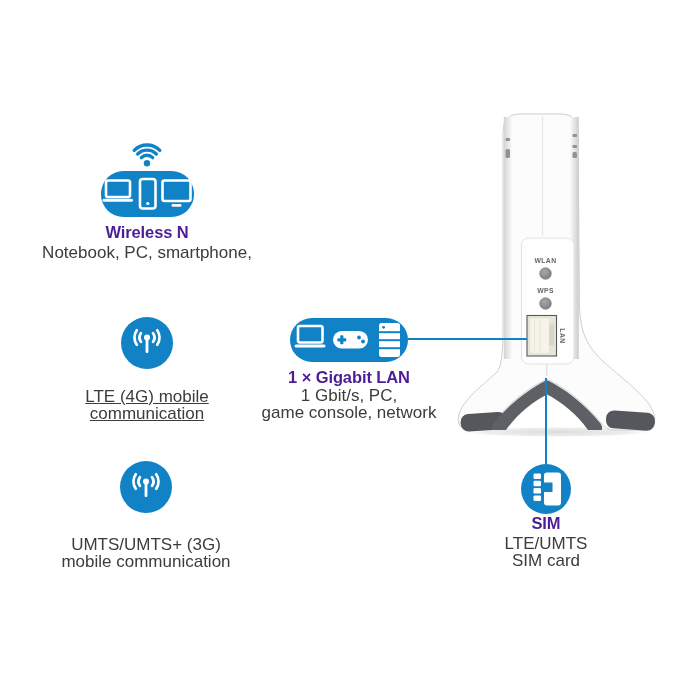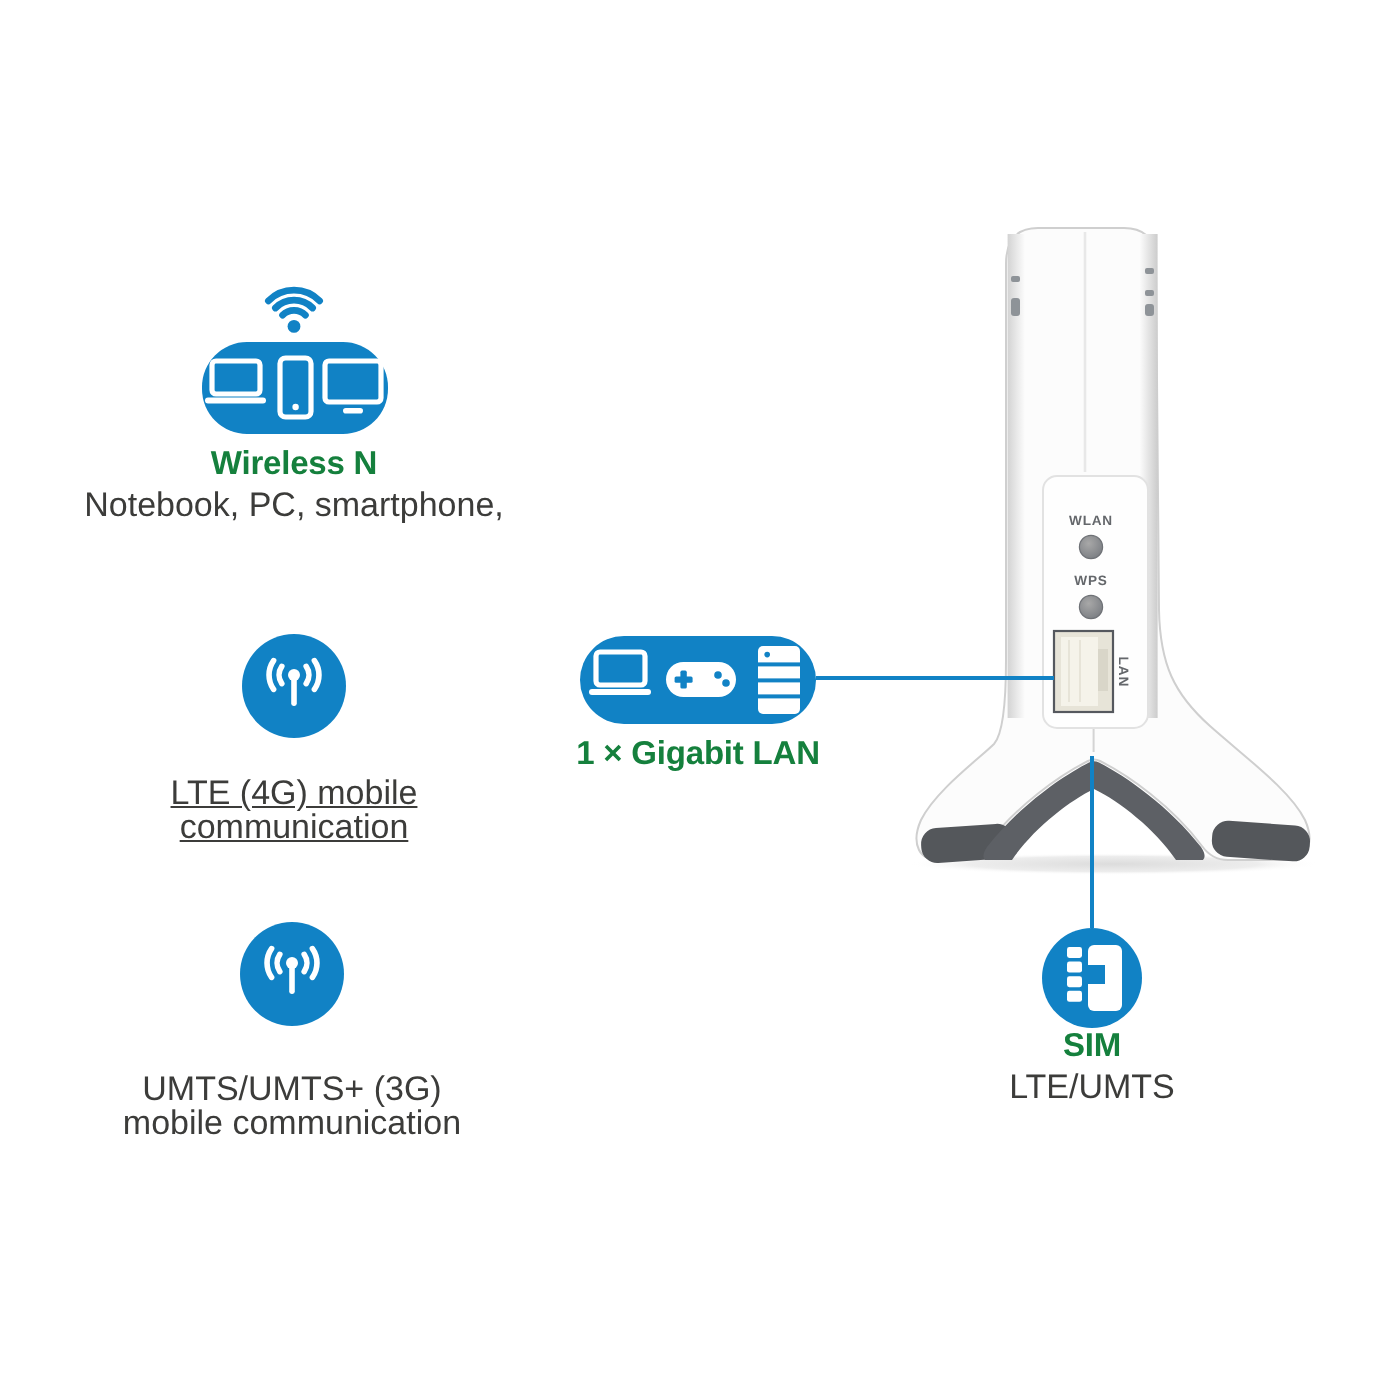--- a/index.html
+++ b/index.html
@@ -1,19 +1,19 @@
 <!DOCTYPE html>
 <html><head>
 <meta charset="utf-8">
 <style>
   html,body{margin:0;padding:0;background:#ffffff;}
   #canvas{position:relative;width:700px;height:700px;background:#ffffff;overflow:hidden;
           font-family:"Liberation Sans",sans-serif;}
   .feature-title{position:absolute;width:240px;text-align:center;
-     font-size:16.5px;line-height:20px;font-weight:bold;color:#15803d;letter-spacing:-0.1px;}
+     font-size:16.5px;line-height:20px;font-weight:bold;color:#4c1d95;letter-spacing:-0.1px;}
   .feature-lines{position:absolute;width:240px;text-align:center;
      font-size:17px;line-height:16.5px;color:#3c3c3a;}
   .connector{position:absolute;background:#1182c5;}
   .iconwrap{position:absolute;}
   svg{display:block;}
 </style>
 </head>
 <body>
 
 <div id="canvas">
@@ -105,37 +105,42 @@
       <g>
         <rect x="89" y="5" width="21" height="34" rx="2.5" fill="#ffffff"></rect>
         <rect x="89" y="13.2" width="21" height="2" fill="#1182c5"></rect>
         <rect x="89" y="21.2" width="21" height="2" fill="#1182c5"></rect>
         <rect x="89" y="29.2" width="21" height="2" fill="#1182c5"></rect>
         <circle cx="93.6" cy="9.3" r="1.4" fill="#1182c5"></circle>
       </g>
     </svg>
   </div>
   <div class="feature-title" style="left:229px;top:367px;">1 × Gigabit LAN</div>
+  <div class="feature-lines" style="left:229px;top:388px;">
+    <div>1 Gbit/s, PC,</div>
+    <div>game console, network</div>
+  </div>
 
   <div class="iconwrap" style="left:521px;top:464px;">
     <svg width="50" height="50" viewBox="0 0 50 50">
       <circle cx="25" cy="25" r="25" fill="#1182c5"></circle>
       <g fill="#ffffff">
         <rect x="12.5" y="9.5" width="7.5" height="5.5" rx="1.2"></rect>
         <rect x="12.5" y="16.8" width="7.5" height="5.5" rx="1.2"></rect>
         <rect x="12.5" y="24.1" width="7.5" height="5.5" rx="1.2"></rect>
         <rect x="12.5" y="31.4" width="7.5" height="5.5" rx="1.2"></rect>
         <rect x="23" y="8.5" width="17" height="33" rx="3"></rect>
       </g>
       <rect x="23" y="18.5" width="8.5" height="9.5" fill="#1182c5"></rect>
     </svg>
   </div>
   <div class="feature-title" style="left:426px;top:513px;">SIM</div>
   <div class="feature-lines" style="left:426px;top:536px;">
     <div>LTE/UMTS</div>
+    <div>SIM card</div>
   </div>
 
   <div class="iconwrap" style="left:440px;top:95px;">
     <svg width="240" height="350" viewBox="440 95 240 350">
       <defs>
         <radialGradient id="shadowGrad" cx="50%" cy="50%" r="50%">
           <stop offset="0%" stop-color="#dcdcdc"></stop>
           <stop offset="70%" stop-color="#ededed"></stop>
           <stop offset="100%" stop-color="#ffffff" stop-opacity="0"></stop>
         </radialGradient>

